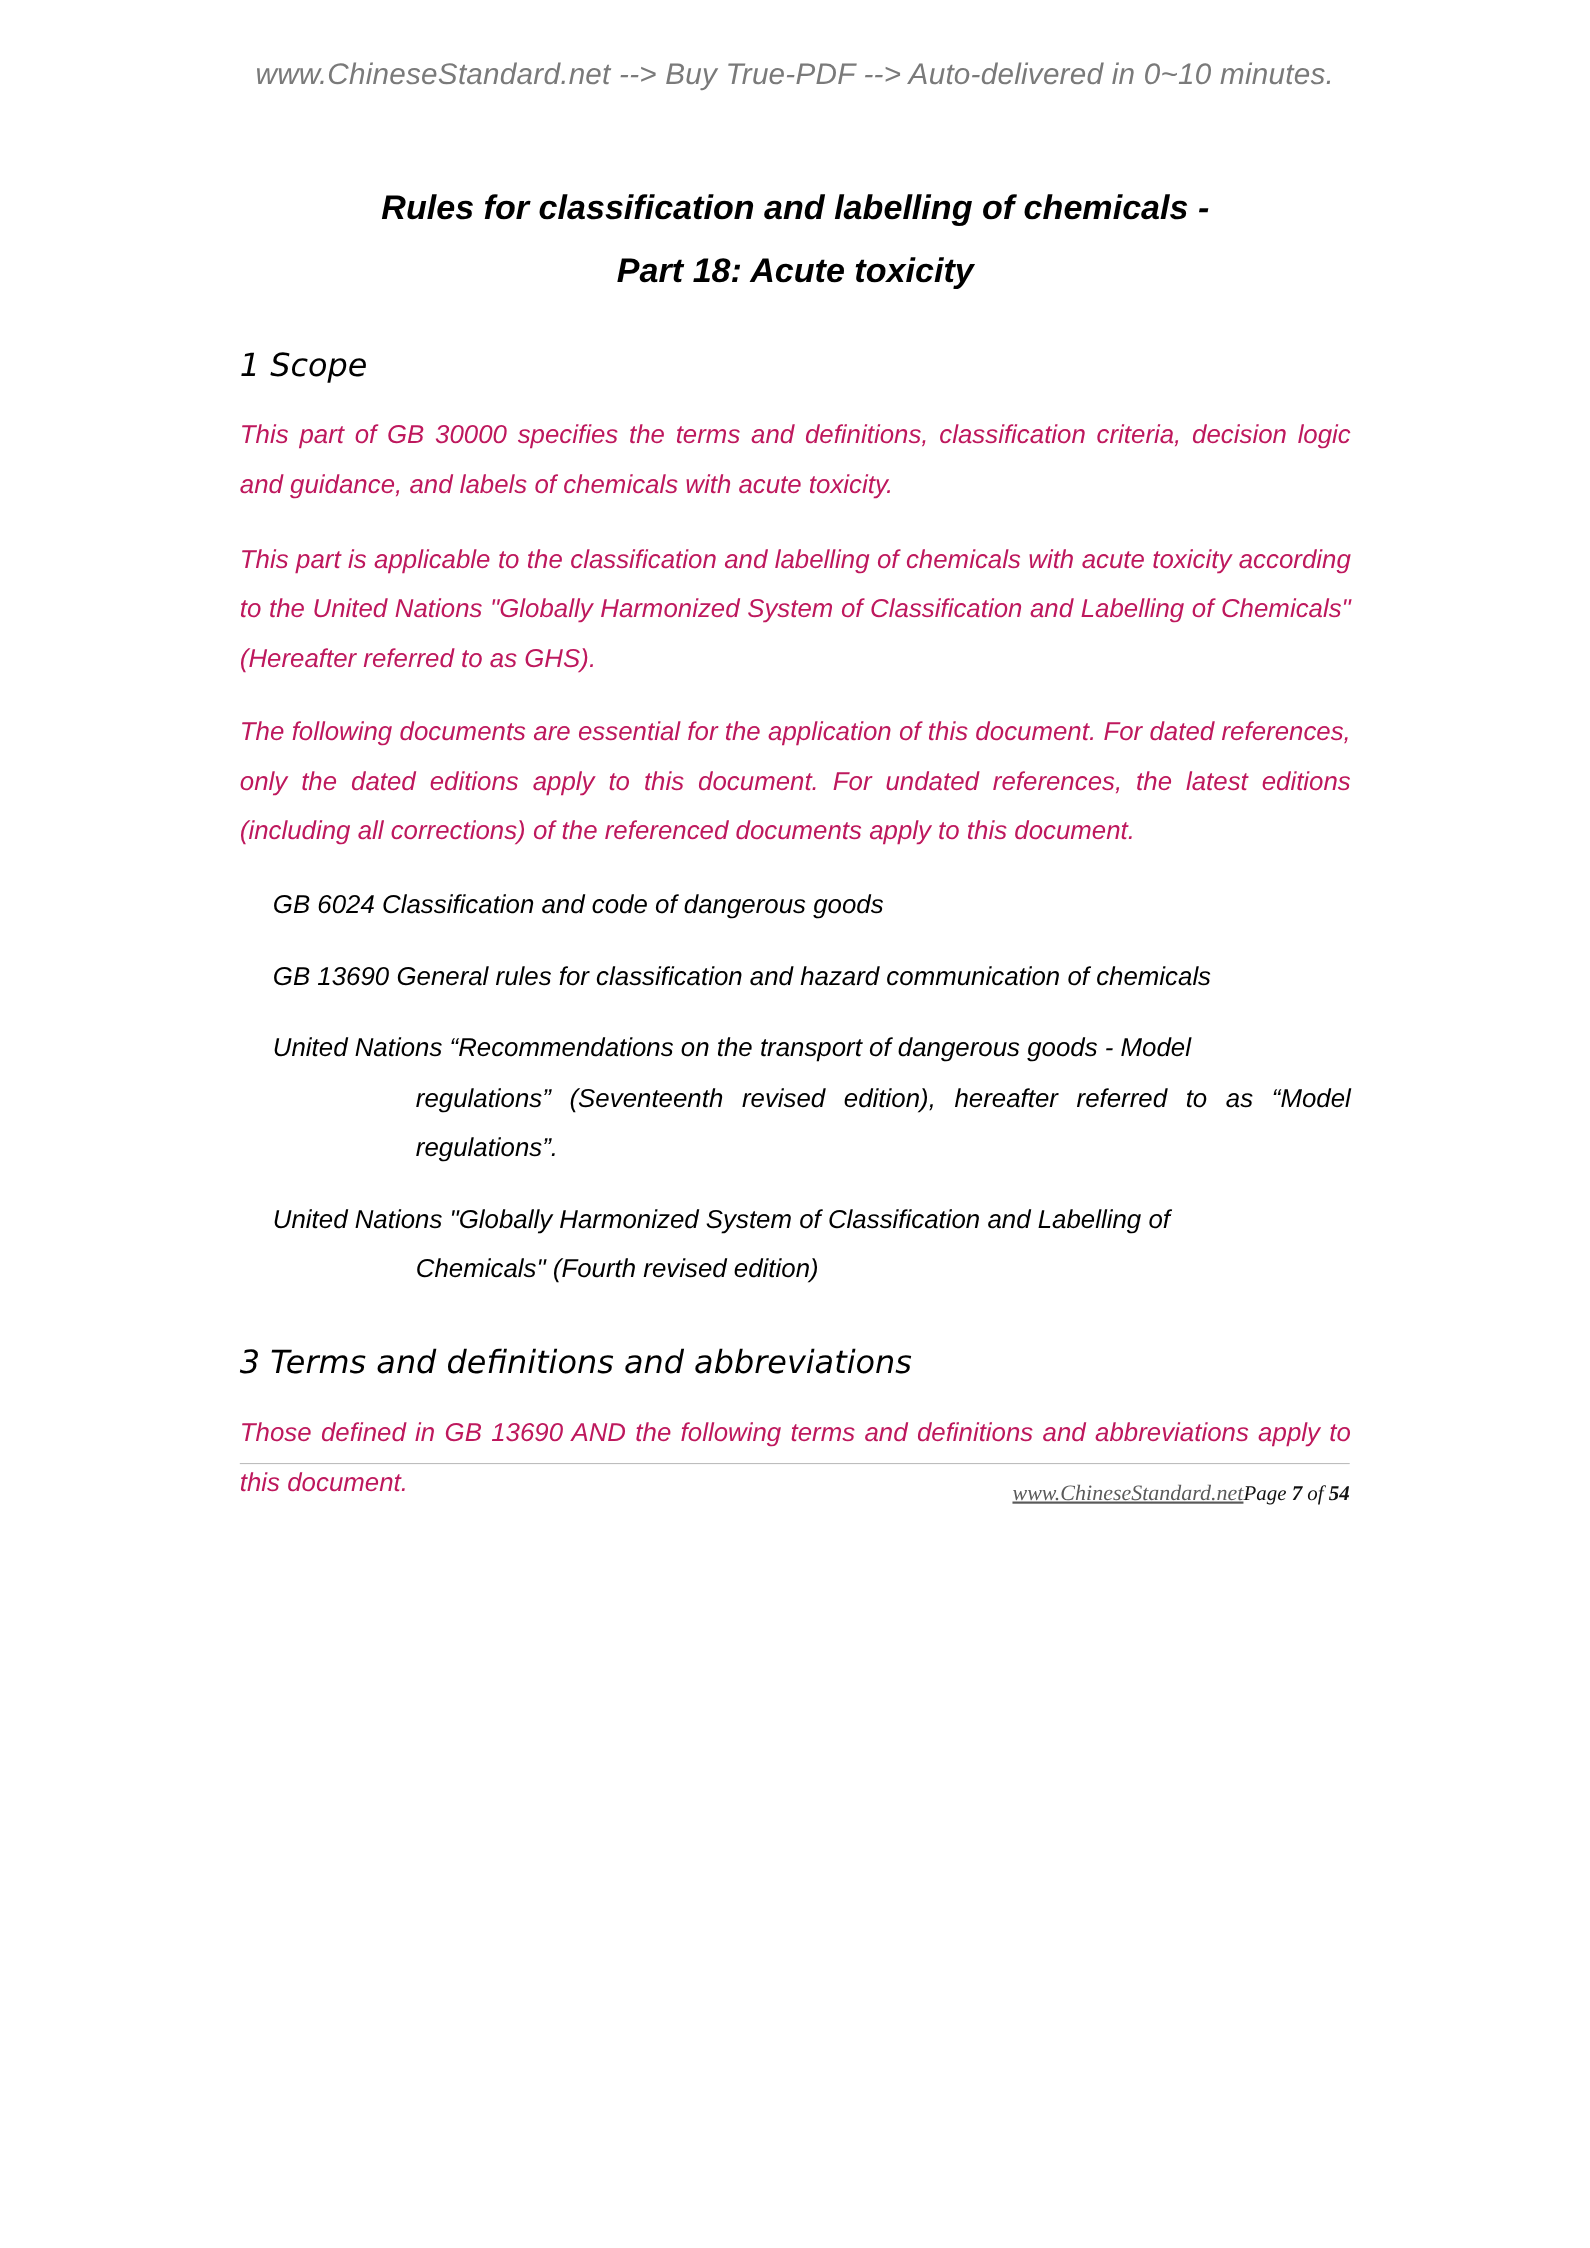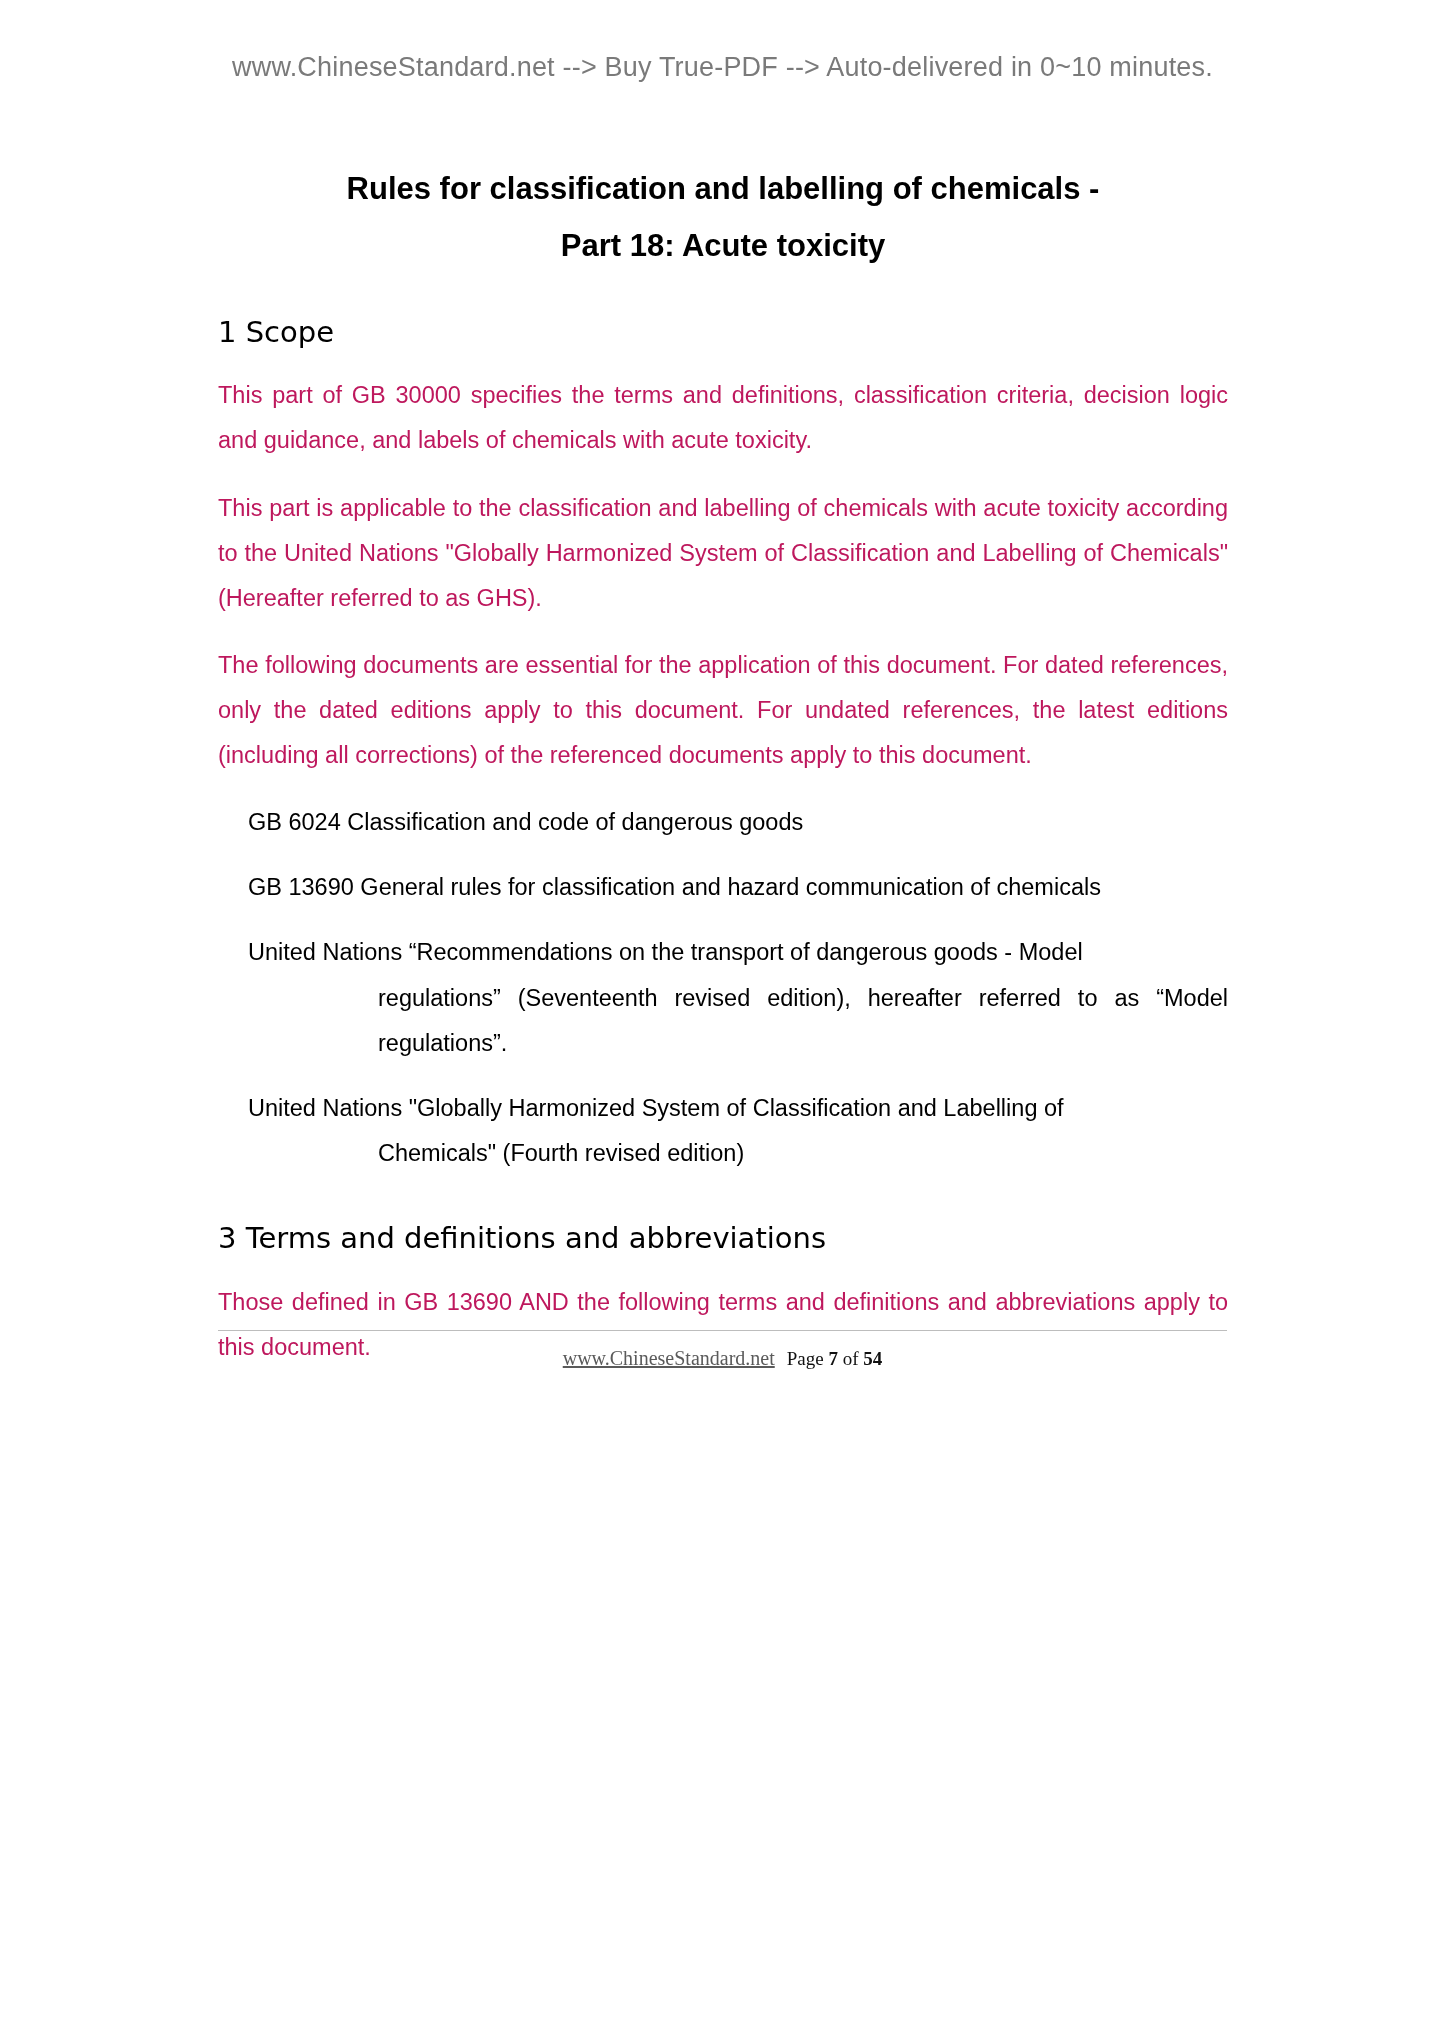--- a/index.html
+++ b/index.html
@@ -14,20 +14,21 @@
     color: #000000;
     position: relative;
     overflow: hidden;
   }
   .page {
     width: 1445px;
     height: 1432px;
     box-sizing: border-box;
     padding: 0;
     position: relative;
+    font-style: italic;
   }
   .watermark {
     position: absolute;
     top: 52px;
     left: 0;
     width: 100%;
     text-align: center;
     font-family: "Liberation Sans", sans-serif;
     font-size: 27px;
     color: #7a7a7a;
@@ -103,24 +104,23 @@
     left: 218px;
     right: 218px;
     bottom: 62px;
   }
   .footer-rule {
     border-top: 1px solid #bdbdbd;
     margin-bottom: 16px;
   }
   .footer-row {
     display: flex;
-    justify-content: center;
+    justify-content: flex-end;
     align-items: baseline;
     font-family: "Liberation Serif", serif;
-    gap: 12px;
   }
   .footer-left {
     font-size: 20px;
     color: #5a5a5a;
     text-decoration: underline;
   }
   .footer-right {
     font-size: 19px;
     color: #111;
   }

